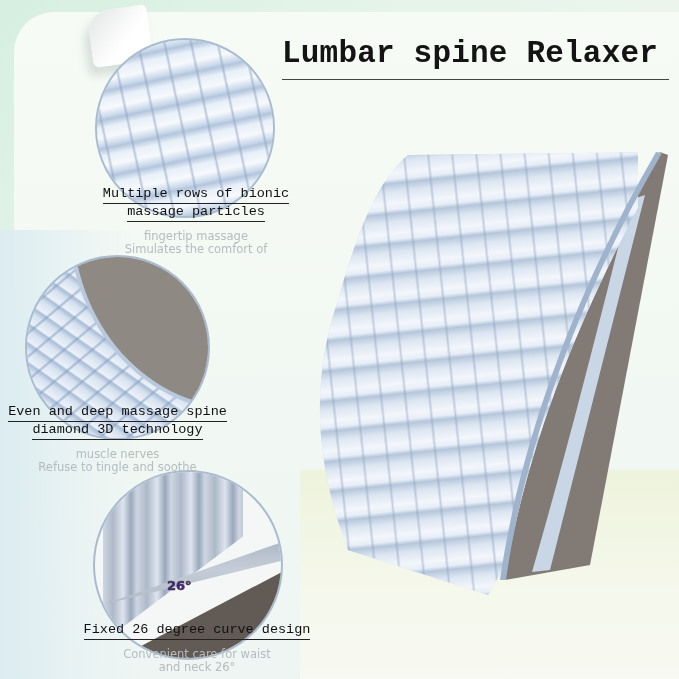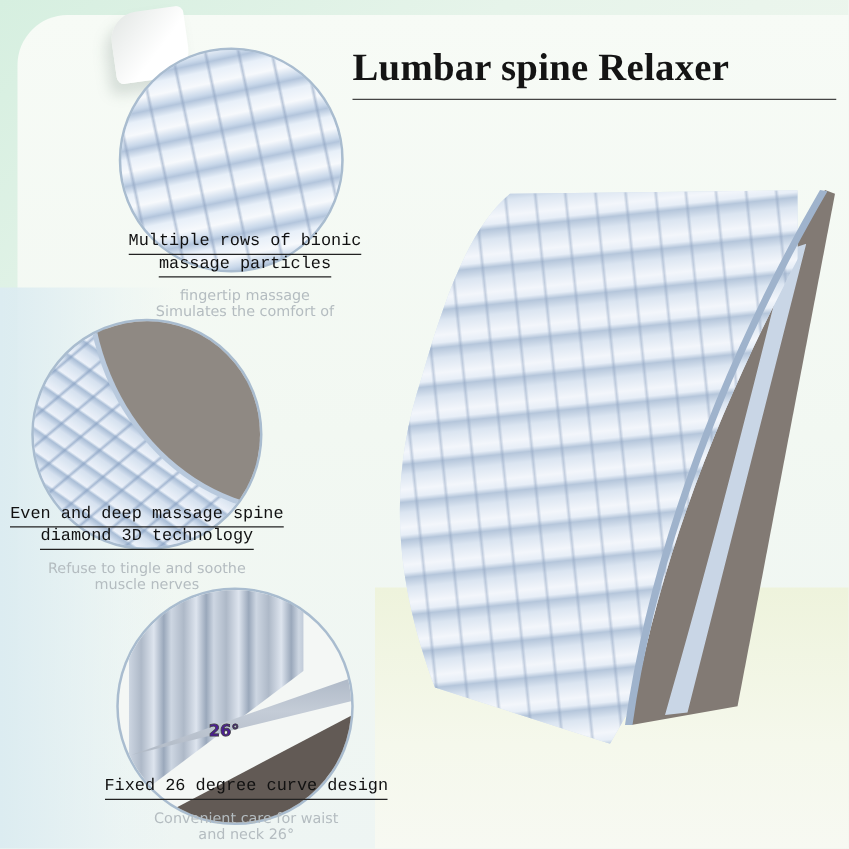--- a/index.html
+++ b/index.html
@@ -23,21 +23,21 @@
     border-radius: 22px 6px 22px 6px;
     box-shadow: -6px 8px 10px rgba(120,140,130,0.25);
     transform: rotate(-8deg);
   }
   .floor {
     position: absolute; left: 300px; top: 470px; width: 379px; height: 209px;
     background: linear-gradient(180deg, #eef3dc 0%, #f5f8ec 60%, #f7f9f2 100%);
   }
   .title {
     position: absolute; left: 282px; top: 36px; width: 390px;
-    font-family: Liberation Serif, serif; font-weight: bold; font-size: 31px;
+    font-family: Liberation Mono, monospace; font-weight: bold; font-size: 31px;
     color: #141414; letter-spacing: 0.2px; white-space: nowrap;
   }
   .title-underline {
     position: absolute; left: 282px; top: 79px; width: 387px; height: 1px; background: #444;
   }
 
   
   .circle {
     position: absolute; border-radius: 50%; overflow: hidden;
     border: 2px solid #a9bccf; box-sizing: border-box;
@@ -181,22 +181,22 @@
     <div>Simulates the comfort of</div>
   </div>
 </div>
 
 <div class="cap cap2">
   <div class="cap-head">
     <span>Even and deep massage spine</span><br>
     <span>diamond 3D technology</span>
   </div>
   <div class="cap-sub">
+    <div>muscle nerves</div>
     <div>Refuse to tingle and soothe</div>
-    <div>muscle nerves</div>
   </div>
 </div>
 
 <div class="cap cap3">
   <div class="cap-head">
     <span>Fixed 26 degree curve design</span>
   </div>
   <div class="cap-sub">
     <div>Convenient care for waist</div>
     <div>and neck 26°</div>

